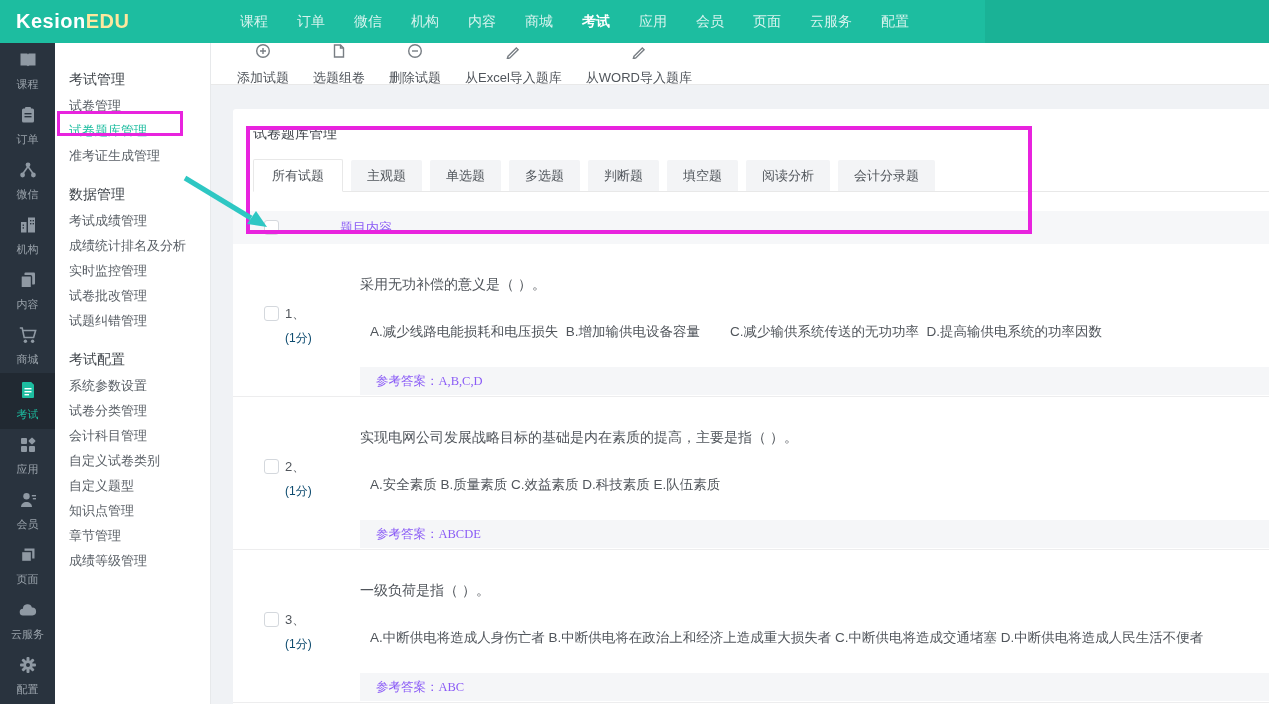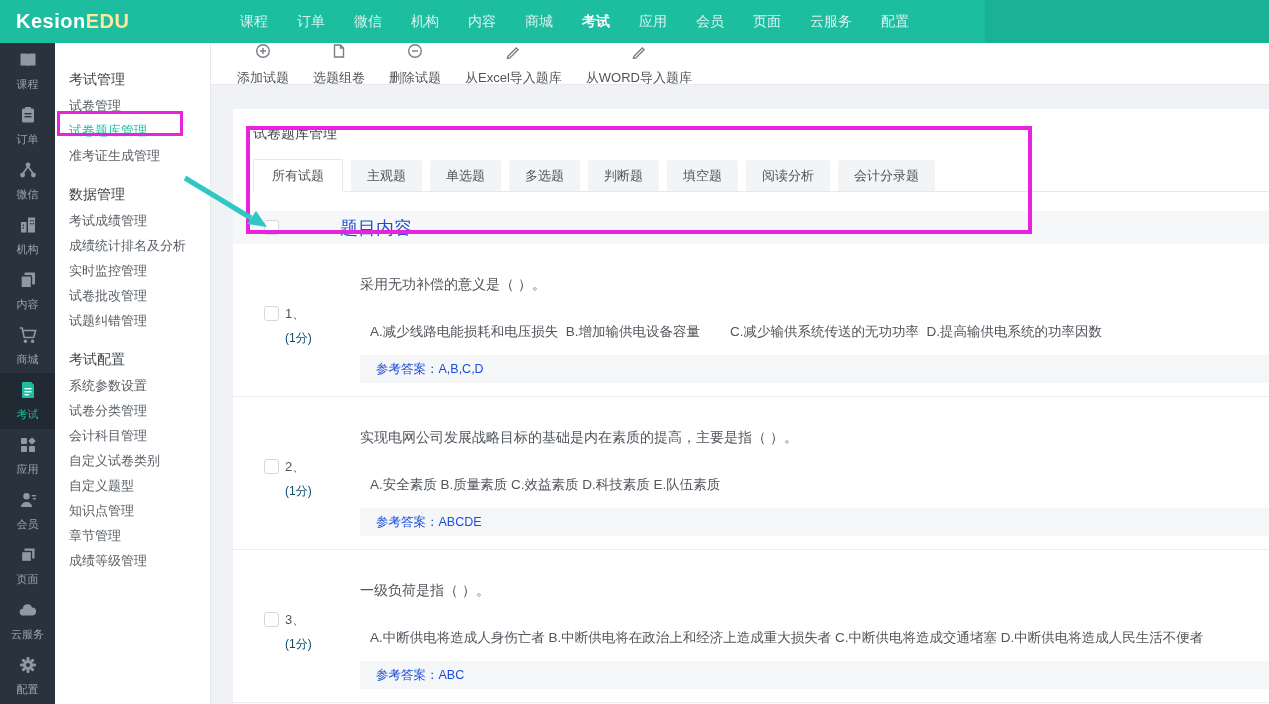--- a/index.html
+++ b/index.html
@@ -85,39 +85,39 @@
     white-space:nowrap;
   }
   .tab.active {
     height:33px; line-height:32px; padding:0 18px; margin-left:0; margin-bottom:-1px;
     background:#ffffff; border:1px solid #e8e8e8; border-bottom:1px solid #ffffff;
   }
 
   .thead {
     margin-top:19px; height:33px; background:#f6f7f9; display:flex; align-items:center;
   }
-  .thead .th-label { font-size:18px; color:#1d4ed8; margin-left:61px; }
+  .thead .th-label { font-size:13px; color:#8b5cf6; margin-left:61px; }
 
   .checkbox {
     width:15px; height:15px; background:#ffffff; border:1px solid #d4d8dd;
     border-radius:3px; cursor:pointer; flex:0 0 auto;
   }
   .thead .checkbox { margin-left:31px; }
 
   .q-row { position:relative; height:153px; border-bottom:1px solid #ededee; }
   .q-check { position:absolute; left:31px; top:62px; display:flex; }
   .q-numcol { margin-left:6px; }
   .q-number { font-size:13px; color:#51565c; line-height:15px; }
   .q-score { font-size:12px; color:#0c4a6e; margin-top:9px; }
   .q-body { margin-left:127px; padding-top:30px; }
   .q-question { font-size:14px; color:#50555b; line-height:20px; }
   .q-options { margin-top:28px; padding-left:10px; font-size:13.5px; color:#50555b;
     line-height:19px; white-space:pre-wrap; }
-  .q-answer { margin-top:14px; height:28px; line-height:28px; background:#f5f6f8;
-    font-size:12.5px; color:#1d4ed8; padding-left:16px; }
+  .q-answer { margin-top:26px; height:28px; line-height:28px; background:#f5f6f8;
+    font-size:12.5px; color:#8b5cf6; padding-left:16px;font-family:Liberation Serif, serif; }
 
   
   .anno-small {
     position:absolute; left:57px; top:111px; width:126px; height:25px;
     border:3px solid #e823de; z-index:60; pointer-events:none;
   }
   .anno-big {
     position:absolute; left:246px; top:126px; width:786px; height:108px;
     border:4px solid #e823de; z-index:60; pointer-events:none;
   }

